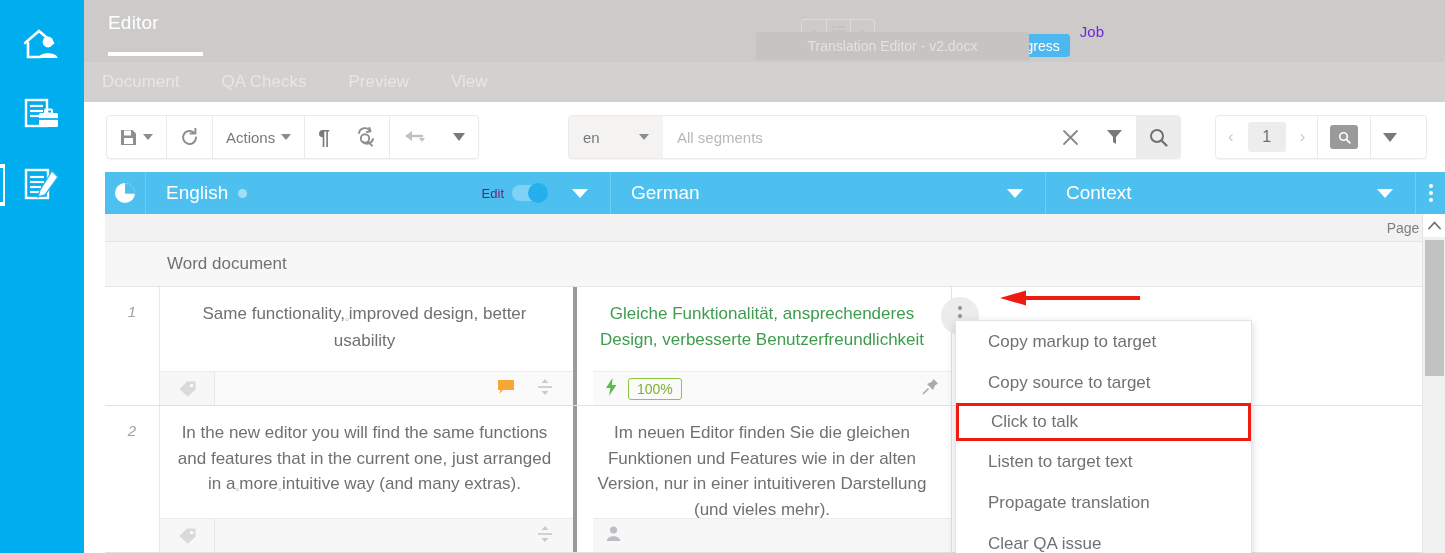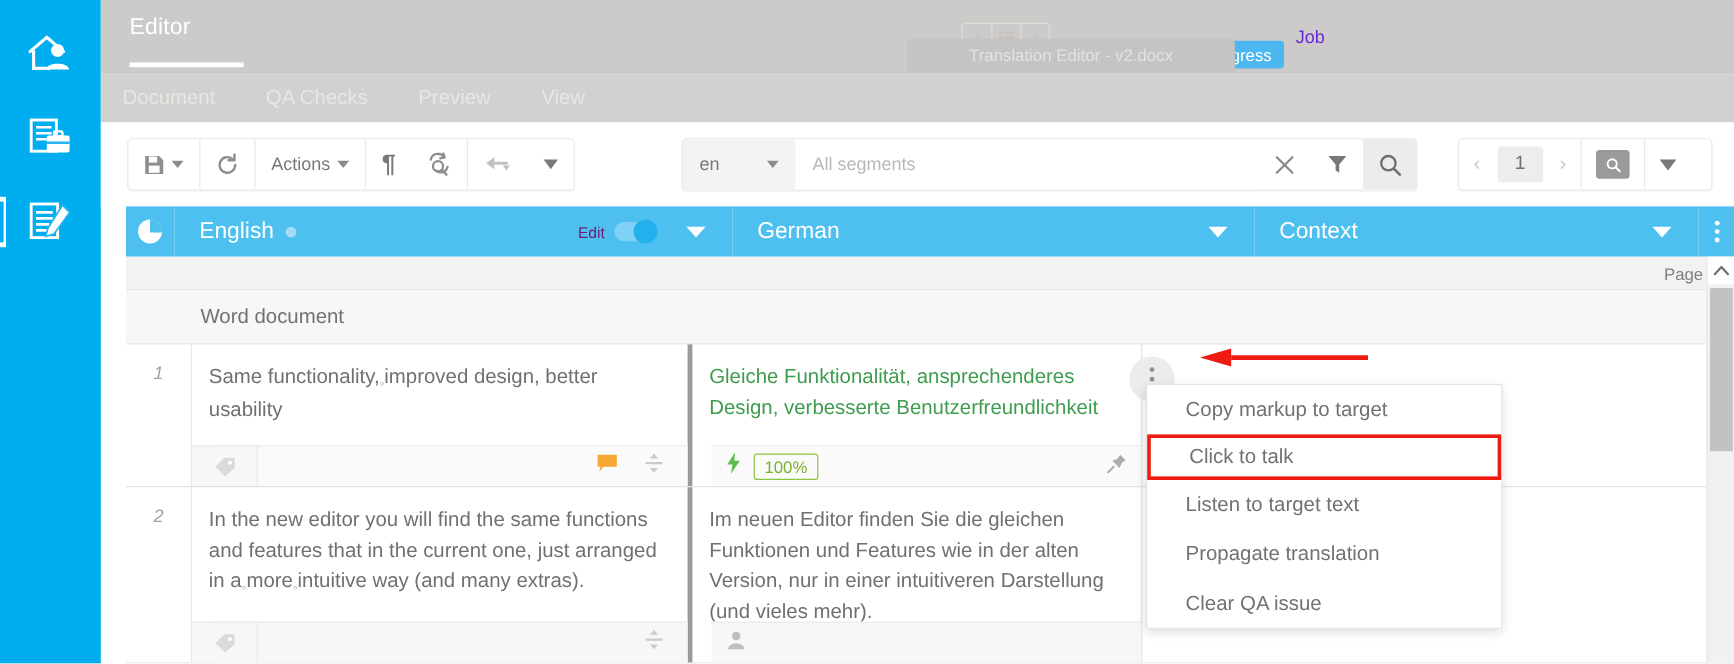--- a/index.html
+++ b/index.html
@@ -167,21 +167,21 @@
     display: flex; align-items: center; padding-left: 62px; color: #6f7275; font-size: 17px;
   }
   .seg {
     display: flex; border-bottom: 1px solid #e2e2e2; position: relative;
   }
   .seg-num {
     width: 55px; padding-top: 16px; text-align: center;
     color: #a0a3a6; font-size: 15px; font-style: italic;
     border-right: 1px solid #e8e8e8;
   }
-  .seg-col { position: relative; }
+  .seg-col { position: relative; text-align: center; }
   .seg-col.src { width: 417px; border-right: 4px solid #9a9a9a; }
   .seg-col.tgt { width: 375px; border-right: 1px solid #e2e2e2; }
   .seg-col.ctx { width: 488px; }
   .seg-text { padding: 14px 18px 6px 14px; font-size: 17px; line-height: 1.5; color: #6e7174; }
   .seg-text.tgt-done { color: #3f9c4f; }
   .seg-foot {
     position: absolute; left: 16px; right: 0; bottom: 0; height: 34px;
     background: #fafafa; border-top: 1px solid #ececec;
     display: flex; align-items: center; padding: 0 12px;
   }
@@ -537,20 +537,21 @@
           </span>
         </div>
       </div>
       <div class="seg-col ctx"></div>
     </div>
 
   </div>
 
   <div class="ctx-menu">
     <div class="ctx-item">Copy markup to target</div>
+    <div class="ctx-item">Copy source to target</div>
     <div class="ctx-item highlight">Click to talk</div>
     <div class="ctx-item">Listen to target text</div>
     <div class="ctx-item">Propagate translation</div>
     <div class="ctx-item">Clear QA issue</div>
   </div>
 
   <div class="arrow">
     <svg width="140" height="18" viewBox="0 0 140 18">
       <line x1="26" y1="9" x2="140" y2="9" stroke="#ee1b11" stroke-width="4"></line>
       <path d="M0 9 L26 1.5 L26 16.5 Z" fill="#ee1b11"></path>

